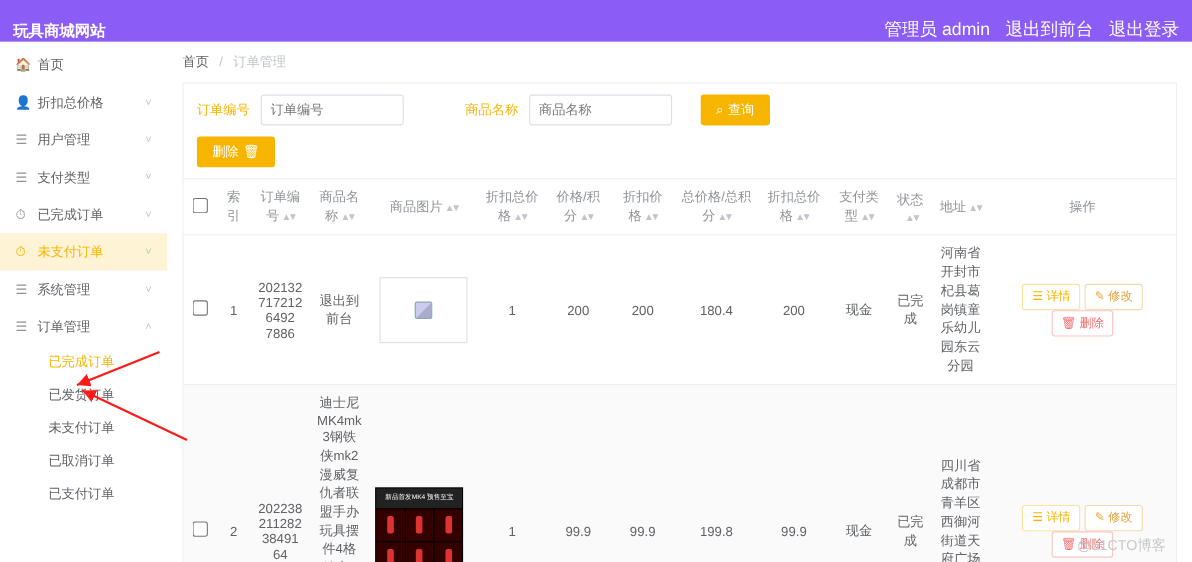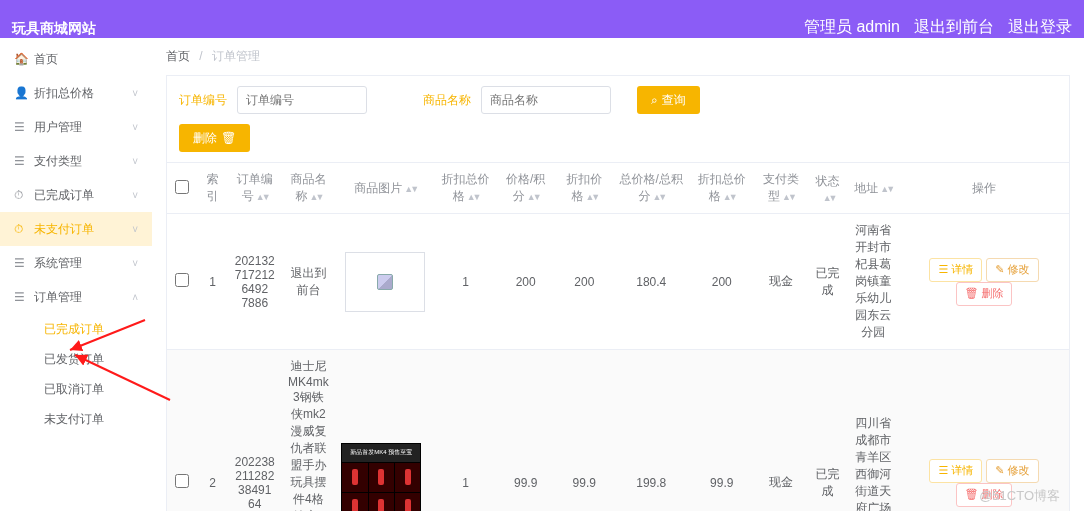--- a/index.html
+++ b/index.html
@@ -105,24 +105,27 @@
       <span class="label">订单管理</span>
       <span class="arrow">˄</span>
     </div>
     <div class="sub-item active">
           <span>已完成订单</span>
         </div>
     <div class="sub-item">
           <span>已发货订单</span>
         </div>
     <div class="sub-item">
+          <span>未支付订单</span>
+        </div>
+    <div class="sub-item">
           <span>已取消订单</span>
         </div>
     <div class="sub-item">
-          <span>未支付订单</span>
+          <span>已支付订单</span>
         </div>
   </div>
 
   <div class="main">
     <div class="breadcrumb">
       <span>首页</span>
       <span class="sep">/</span>
       <span class="cur">订单管理</span>
     </div>
 

